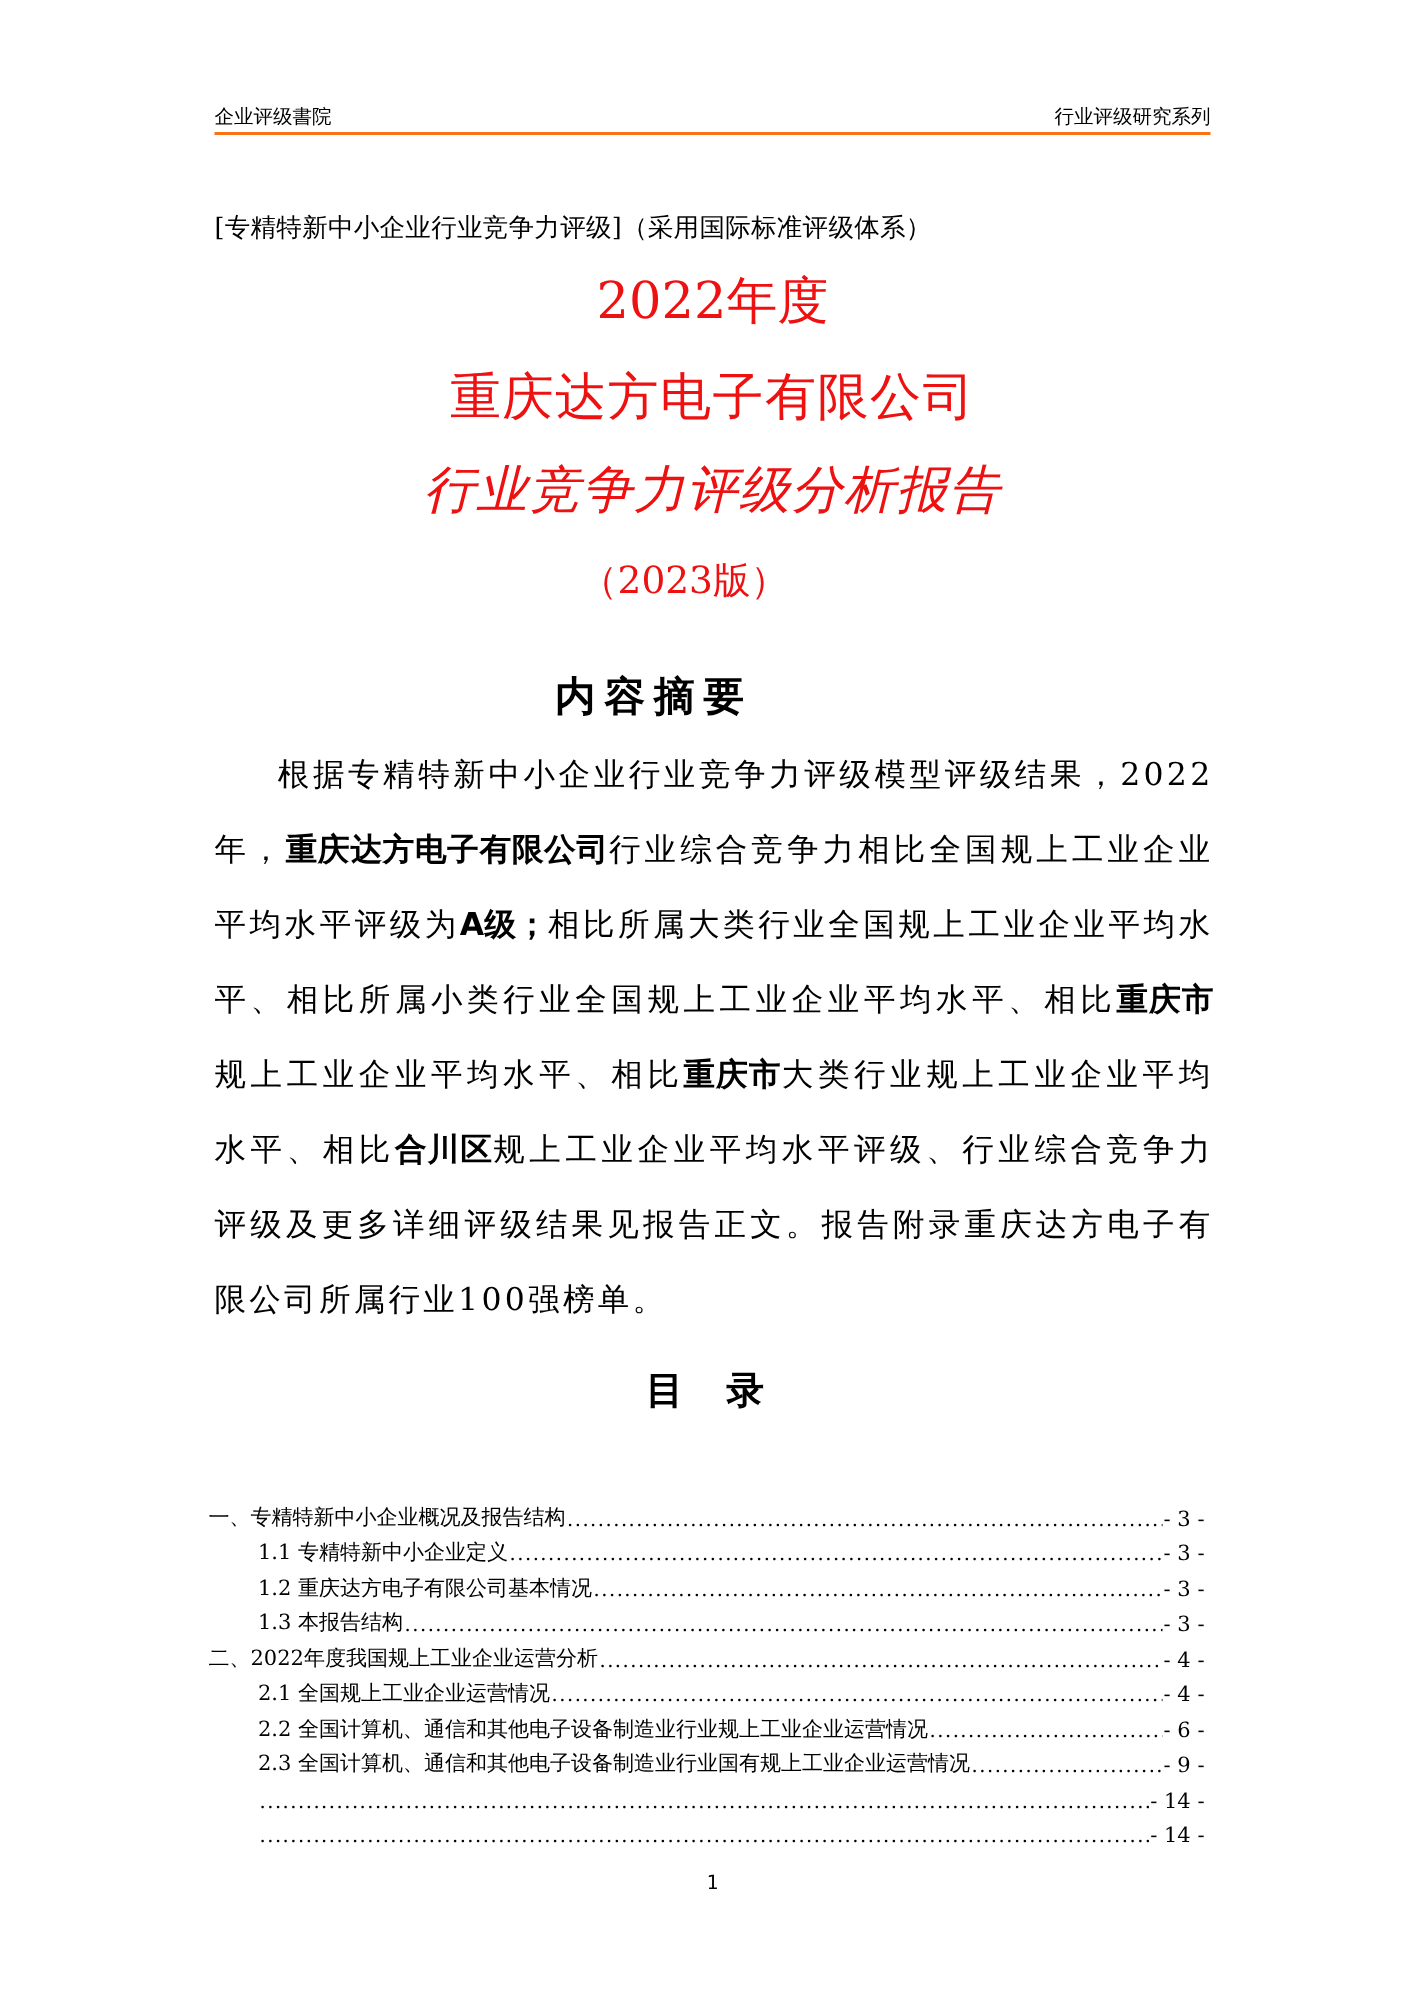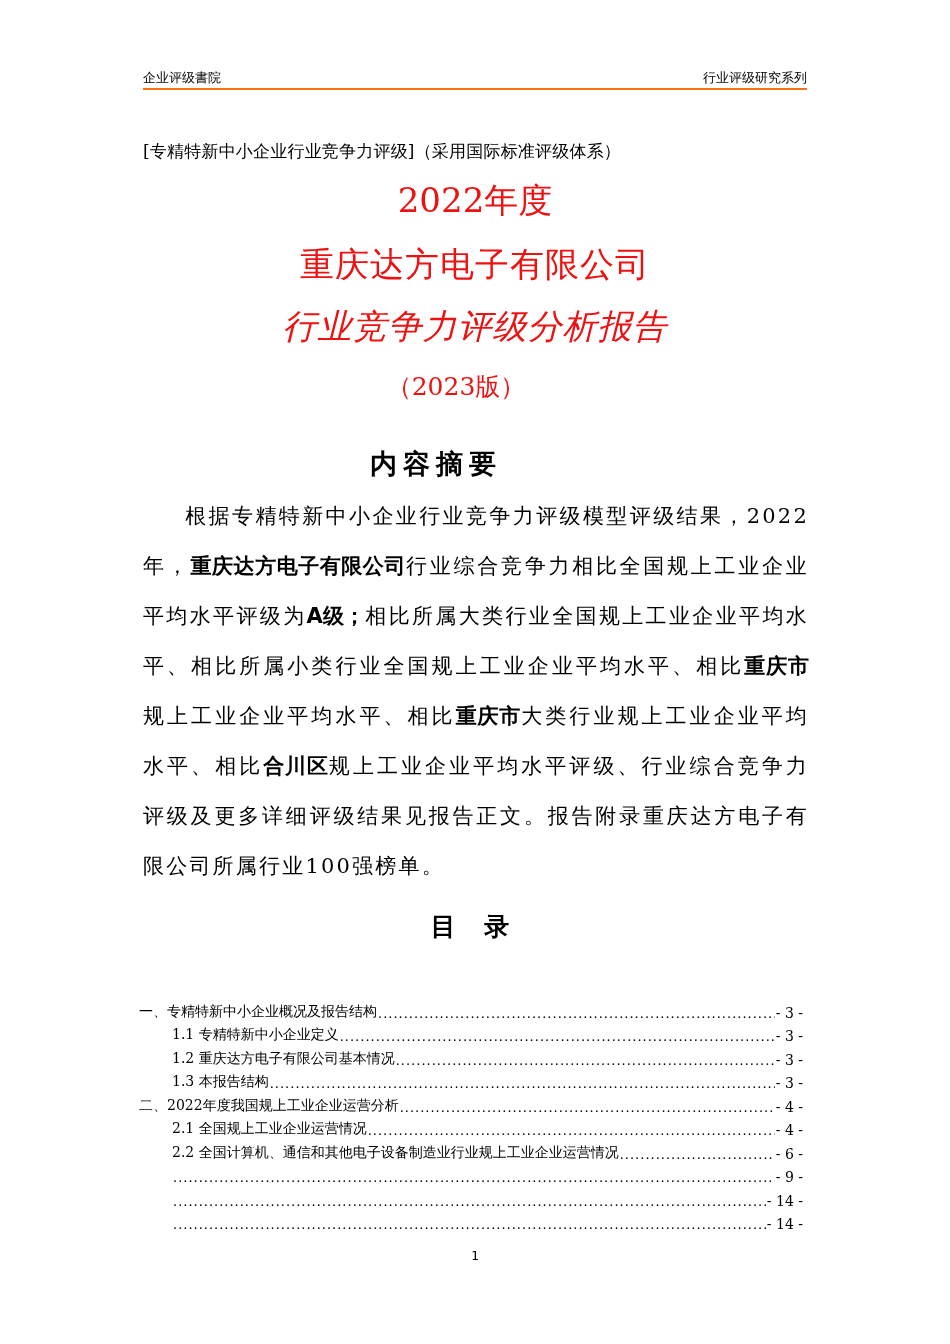--- a/index.html
+++ b/index.html
@@ -105,20 +105,21 @@
         <span class="label">2.1 全国规上工业企业运营情况</span>
         <span class="dots"></span>
         <span class="pg">- 4 -</span>
       </div>
     <div class="toc-row l2">
         <span class="label">2.2 全国计算机、通信和其他电子设备制造业行业规上工业企业运营情况</span>
         <span class="dots"></span>
         <span class="pg">- 6 -</span>
       </div>
     <div class="toc-row l2">
+        <span class="label">2.3 全国计算机、通信和其他电子设备制造业行业国有规上工业企业运营情况</span>
         <span class="dots"></span>
         <span class="pg">- 9 -</span>
       </div>
     <div class="toc-row l2">
         <span class="dots"></span>
         <span class="pg">- 14 -</span>
       </div>
     <div class="toc-row l2">
         <span class="dots"></span>
         <span class="pg">- 14 -</span>

